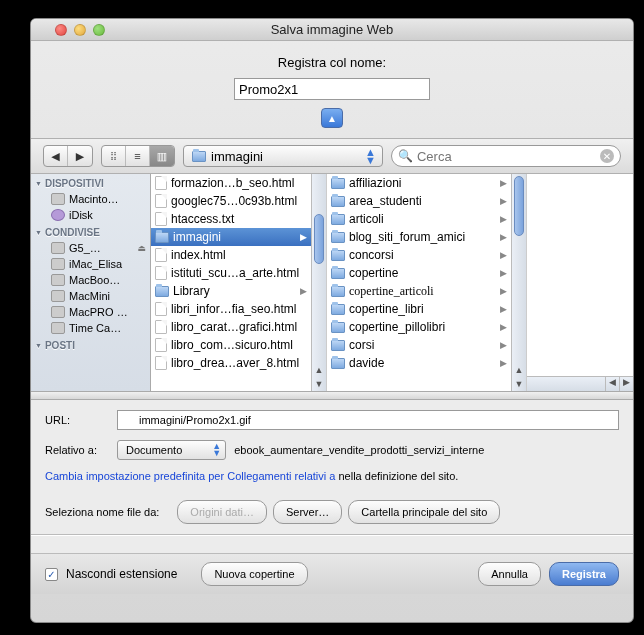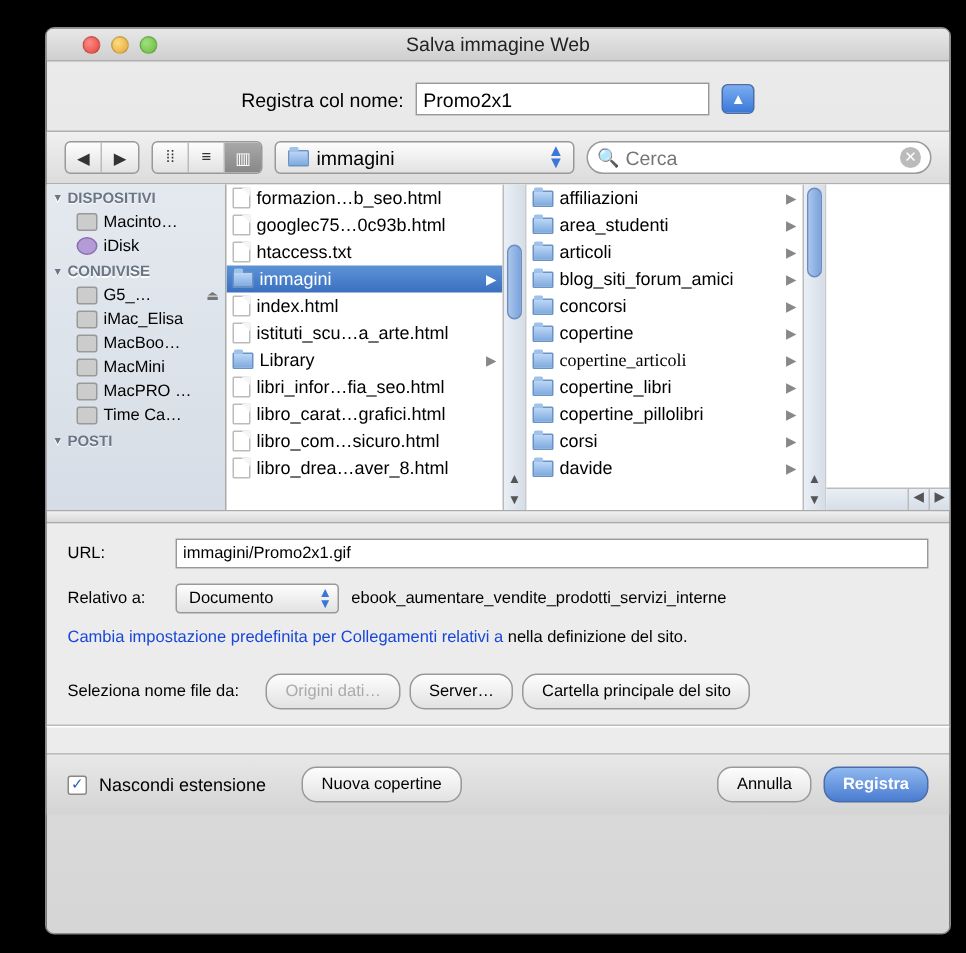--- a/index.html
+++ b/index.html
@@ -5,21 +5,21 @@
 * { box-sizing: border-box; margin: 0; padding: 0; font-family: "Lucida Grande", Arial, sans-serif; }
 body { background: #000; width: 644px; height: 635px; position: relative; }
 .window { position: absolute; top: 18px; left: 30px; width: 604px; height: 605px; background: linear-gradient(#ebebeb, #d6d6d6); border: 1px solid #8a8a8a; border-radius: 6px; box-shadow: 0 10px 40px rgba(0,0,0,0.6); overflow: hidden; }
 .titlebar { height: 22px; background: linear-gradient(#e8e8e8, #cfcfcf); border-bottom: 1px solid #b0b0b0; display: flex; align-items: center; padding: 0 24px; position: relative; }
 .traffic { display: flex; gap: 7px; }
 .light { width: 12px; height: 12px; border-radius: 50%; border: 1px solid rgba(0,0,0,0.15); }
 .red { background: radial-gradient(circle at 35% 35%, #fd8a84, #e24640); }
 .yellow { background: radial-gradient(circle at 35% 35%, #fddc7e, #e2a83e); }
 .green { background: radial-gradient(circle at 35% 35%, #9ee07e, #6bbb3e); }
 .title { position: absolute; left: 0; right: 0; text-align: center; font-size: 13px; color: #222; }
-.namerow { display: flex; align-items: center; justify-content: center; gap: 8px; padding: 14px 20px 10px; }
+.namerow { display: flex; align-items: center; justify-content: center; gap: 8px; padding: 14px 20px 10px; flex-direction: column; }
 .namerow label { font-size: 13px; }
 .namerow input { width: 196px; height: 22px; border: 1px solid #999; border-radius: 0; font-size: 13px; padding: 0 4px; }
 .bluebtn { width: 22px; height: 20px; background: linear-gradient(#7aaef0, #3a78d8); border: 1px solid #4a6ca8; border-radius: 4px; color: #fff; display: flex; align-items: center; justify-content: center; font-size: 10px; }
 .toolbar { display: flex; align-items: center; gap: 8px; padding: 6px 12px; border-top: 1px solid #b0b0b0; border-bottom: 1px solid #b0b0b0; background: linear-gradient(#f0f0f0, #dcdcdc); }
 .segbtn { display: inline-flex; border: 1px solid #999; border-radius: 4px; overflow: hidden; background: linear-gradient(#fdfdfd, #e2e2e2); }
 .segbtn > div { width: 24px; height: 20px; display: flex; align-items: center; justify-content: center; border-right: 1px solid #bbb; font-size: 11px; color: #333; }
 .segbtn > div:last-child { border-right: none; }
 .segbtn > div.active { background: linear-gradient(#a8a8a8, #888); color: #fff; }
 .pathbtn { flex: 0 0 auto; display: flex; align-items: center; gap: 5px; height: 22px; border: 1px solid #999; border-radius: 4px; background: linear-gradient(#fdfdfd, #e2e2e2); padding: 0 6px 0 8px; font-size: 13px; min-width: 200px; }
 .folder-ico { width: 14px; height: 11px; background: linear-gradient(#bcd6f5, #7eaae0); border: 1px solid #6a93c4; border-radius: 1px; position: relative; }
@@ -33,38 +33,38 @@
 .browser { display: flex; height: 218px; border-bottom: 1px solid #aaa; background: #fff; }
 .sidebar { width: 120px; background: linear-gradient(#e4e9ef, #d6dde6); border-right: 1px solid #aaa; overflow: hidden; font-size: 11px; }
 .sb-head { color: #6a7585; font-size: 10px; font-weight: bold; padding: 4px 6px 2px 14px; text-shadow: 0 1px #fff; display: flex; align-items: center; }
 .sb-head::before { content: '▼'; font-size: 7px; margin-right: 3px; margin-left: -10px; color: #6a7585;}
 .sb-item { padding: 2px 4px 2px 20px; display: flex; align-items: center; gap: 4px; white-space: nowrap; overflow: hidden; }
 .sb-ico { width: 14px; height: 12px; background: #ccc; border: 1px solid #999; border-radius: 2px; flex-shrink: 0; }
 .sb-ico.purple { background: #b59ad8; border-color: #8a6fb0; border-radius: 50%; }
 
 .col { border-right: 1px solid #ccc; overflow: hidden; position: relative; display: flex; }
 .col-body { flex: 1; overflow: hidden; }
-.col1 { width: 200px; }
+.col1 { width: 176px; }
 .col2 { width: 200px; }
 .row { display: flex; align-items: center; height: 18px; padding: 0 4px; font-size: 12px; gap: 4px; white-space: nowrap; }
 .row.sel { background: linear-gradient(#5c93d6, #3a70c0); color: #fff; }
 .row .arr { margin-left: auto; font-size: 9px; color: #888; }
 .row.sel .arr { color: #fff; }
 .file-ico { width: 12px; height: 14px; background: #fff; border: 1px solid #bbb; border-radius: 1px; flex-shrink: 0; position: relative; }
 .file-ico::after { content: ''; position: absolute; right: -1px; top: -1px; border: 3px solid transparent; border-top-color: #f5f5f5; border-right-color: #f5f5f5; }
 .scrollbar { width: 15px; background: linear-gradient(to right, #eaeff6, #d6dde6); border-left: 1px solid #bbb; position: relative; }
 .thumb { position: absolute; left: 2px; right: 2px; background: linear-gradient(to right, #a8c5ed, #7ba3dc); border: 1px solid #6a8cc0; border-radius: 6px; }
 .sbarrow { position:absolute; left:0; right:0; height:14px; display:flex; align-items:center; justify-content:center; font-size:9px; color:#555; }
 
 .resize { height: 8px; background: linear-gradient(#f0f0f0, #d8d8d8); border-bottom: 1px solid #aaa; }
 
 .bottom { padding: 10px 14px 8px; background: #ececec; font-size: 11px; }
 .formrow { display: flex; align-items: center; gap: 8px; margin-bottom: 10px; }
 .formrow label { width: 64px; text-align: left; }
-.url-input { flex: 1; height: 20px; border: 1px solid #999; background: #fff; padding: 0 4px; font-size: 11px; }
+.url-input { flex: 1; height: 20px; border: 1px solid #999; background: #fff; padding: 0 21px; font-size: 11px; }
 .select { display: inline-flex; align-items: center; height: 20px; border: 1px solid #999; border-radius: 3px; background: linear-gradient(#fdfdfd, #e2e2e2); padding: 0 4px 0 8px; gap: 30px; font-size: 11px; }
 .blue-link { color: #1846d8; }
 .pillbtn { display: inline-flex; align-items: center; height: 24px; border: 1px solid #999; border-radius: 10px; background: linear-gradient(#fdfdfd, #e2e2e2); padding: 0 12px; font-size: 11px; }
 .pillbtn.disabled { color: #aaa; }
 .pillbtn.primary { border-color: #4a6ca8; background: linear-gradient(#8fb8f0, #4a7cd0); color: #fff; font-weight: bold; }
 .hrline { border-top: 1px solid #bbb; margin: 4px -14px 10px; box-shadow: 0 1px #fff; }
 .footbar { display: flex; align-items: center; gap: 8px; padding: 8px 14px; border-top: 1px solid #bbb; background: linear-gradient(#e8e8e8, #d4d4d4); }
 .chk { width: 13px; height: 13px; border: 1px solid #888; border-radius: 2px; background: #fff; display: inline-flex; align-items: center; justify-content: center; font-size: 10px; color: #2a5cb0; }
 .spacer { flex: 1; }
 </style>

